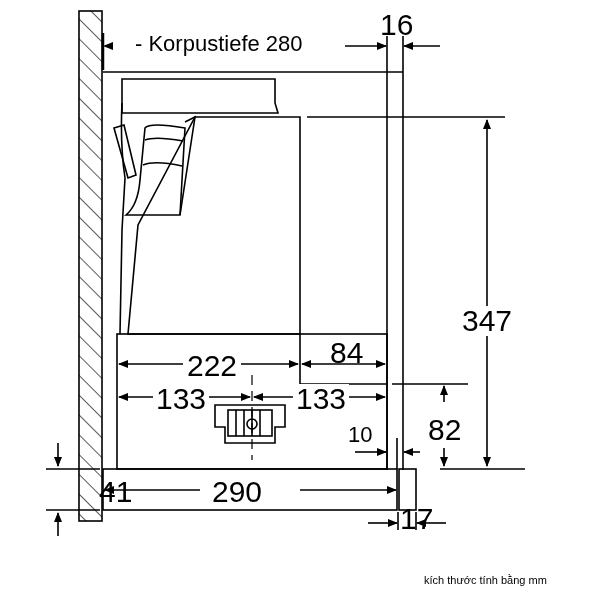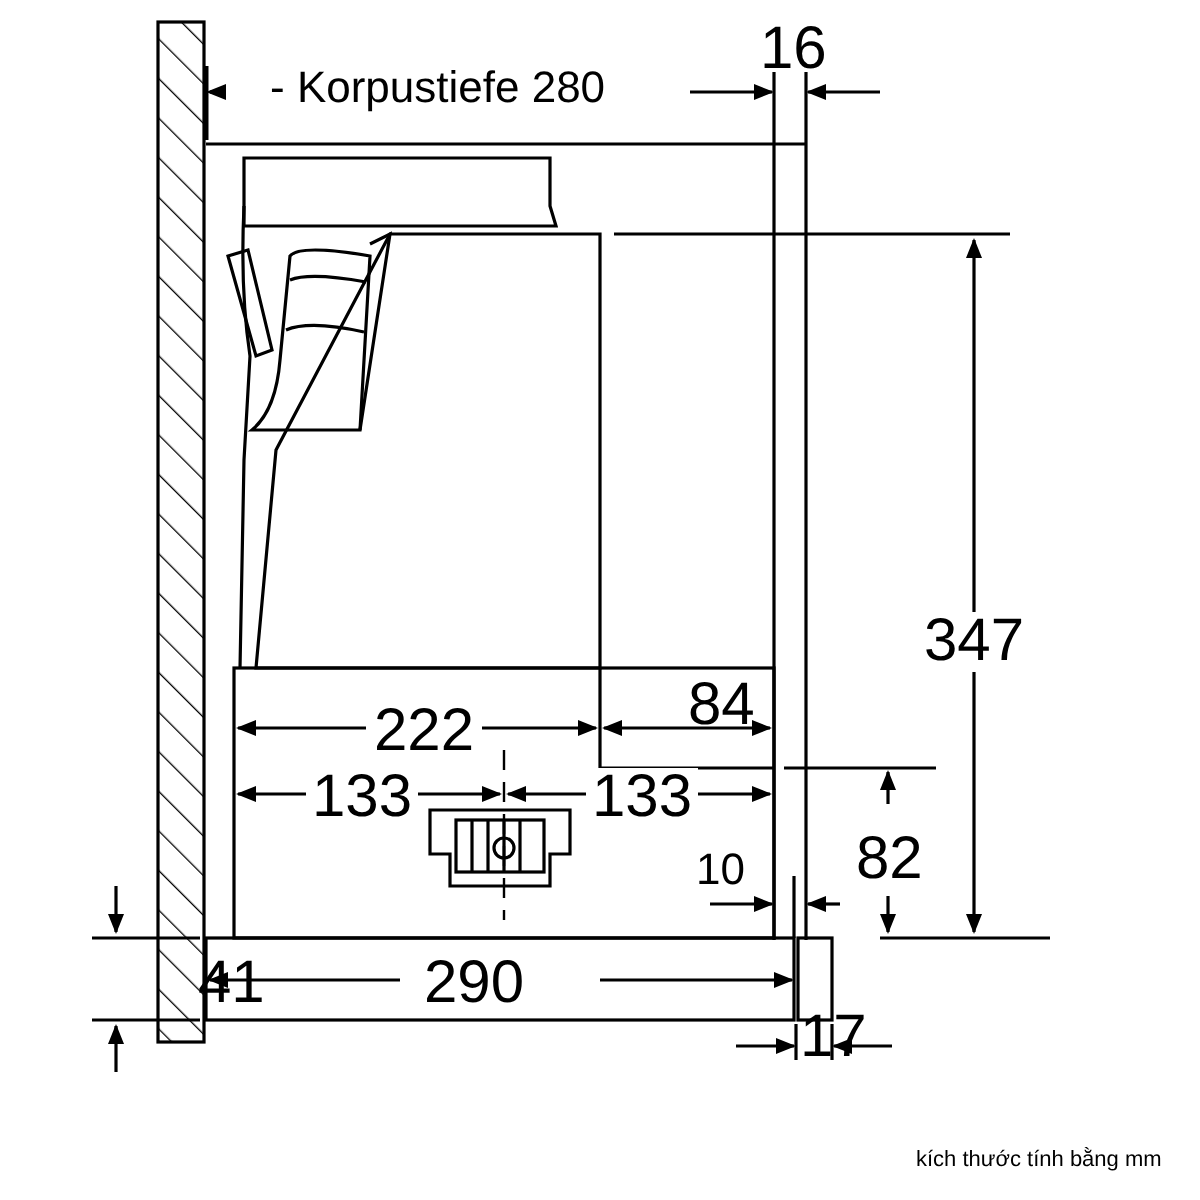--- a/index.html
+++ b/index.html
@@ -1,21 +1,21 @@
 <!DOCTYPE html>
 <html><head>
 <meta charset="utf-8">
 <style>
   html, body { margin:0; padding:0; background:#ffffff; }
   body { width:600px; height:600px; position:relative; overflow:hidden; font-family:"Liberation Sans", sans-serif; }
   svg { position:absolute; left:0; top:0; }
   .dim { position:absolute; color:#000; font-family:"Liberation Sans", sans-serif; line-height:1; white-space:nowrap; }
   .big { font-size:30px; }
   .mid { font-size:22px;text-align:right; }
-  .note { font-size:11px;margin-left:34px; }
+  .note { font-size:11px; }
 </style>
 </head>
 <body>
 
 <svg width="600" height="600" viewBox="0 0 600 600">
   <defs>
     <pattern id="hatch" patternUnits="userSpaceOnUse" width="14" height="14" patternTransform="rotate(-45)">
       <line x1="0" y1="0" x2="0" y2="14" stroke="#000" stroke-width="1.3"></line>
     </pattern>
     <marker id="arr" markerWidth="10" markerHeight="8" refX="9" refY="4" orient="auto" markerUnits="userSpaceOnUse">
@@ -95,21 +95,21 @@
     <line x1="416" y1="512" x2="416" y2="530"></line>
     <line x1="368" y1="523" x2="397" y2="523" marker-end="url(#arr)"></line>
     <line x1="446" y1="523" x2="417" y2="523" marker-end="url(#arr)"></line>
   </g>
 </svg>
 
 <div class="dim mid" style="left:135px;top:33px;">- Korpustiefe 280</div>
 <div class="dim big" style="left:380px;top:10px;">16</div>
 <div class="dim big" style="left:462px;top:278px;background:#fff;margin-top:28px;">347</div>
 <div class="dim big" style="left:183px;top:351px;background:#fff;padding:0 4px;">222</div>
-<div class="dim big" style="left:344px;top:338px;">84</div>
+<div class="dim big" style="left:330px;top:338px;">84</div>
 <div class="dim big" style="left:153px;top:384px;background:#fff;padding:0 3px;">133</div>
 <div class="dim big" style="left:293px;top:384px;background:#fff;padding:0 3px;">133</div>
 <div class="dim big" style="left:428px;top:415px;text-align:center;">82</div>
 <div class="dim mid" style="left:348px;top:424px;">10</div>
 <div class="dim big" style="left:54px;top:477px;margin-left:45px;">41</div>
 <div class="dim big" style="left:212px;top:477px;">290</div>
 <div class="dim big" style="left:389px;top:504px;margin-left:11px;">17</div>
 <div class="dim note" style="left:424px;top:575px;">kích thước tính bằng mm</div>
 
 </body></html>

